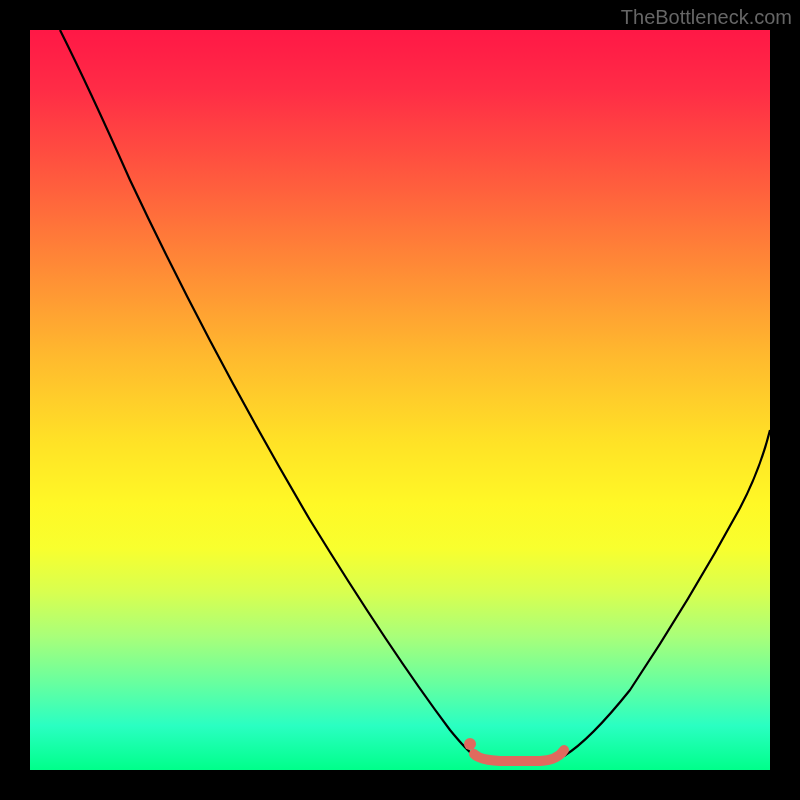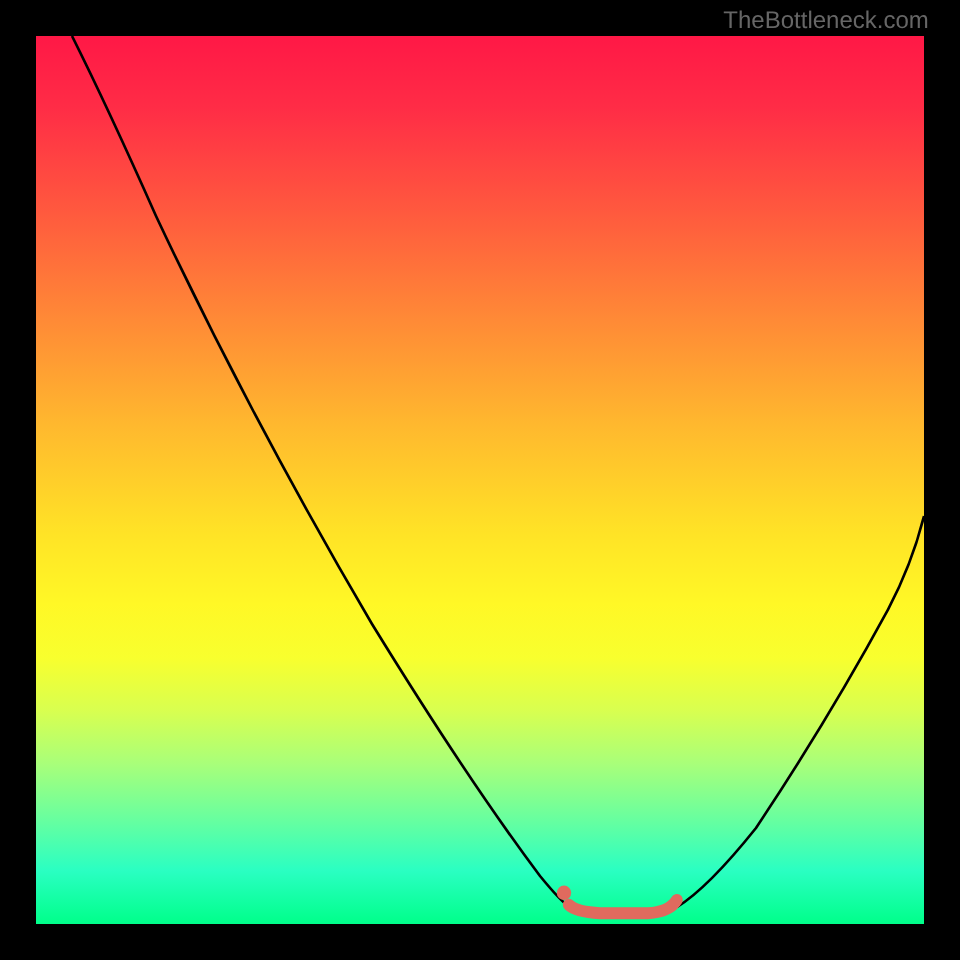--- a/index.html
+++ b/index.html
@@ -7,21 +7,21 @@
     width: 800px;
     height: 800px;
     background: #000;
     position: relative;
     overflow: hidden;
     font-family: Arial, sans-serif;
   }
   .watermark {
     position: absolute;
     top: 6px;
-    right: 26px;
+    right: 8px;
     color: #666;
     font-size: 20px;
     font-weight: 500;
     z-index: 10;
   }
   .plot-area {
     position: absolute;
     left: 30px;
     top: 30px;
     width: 740px;

